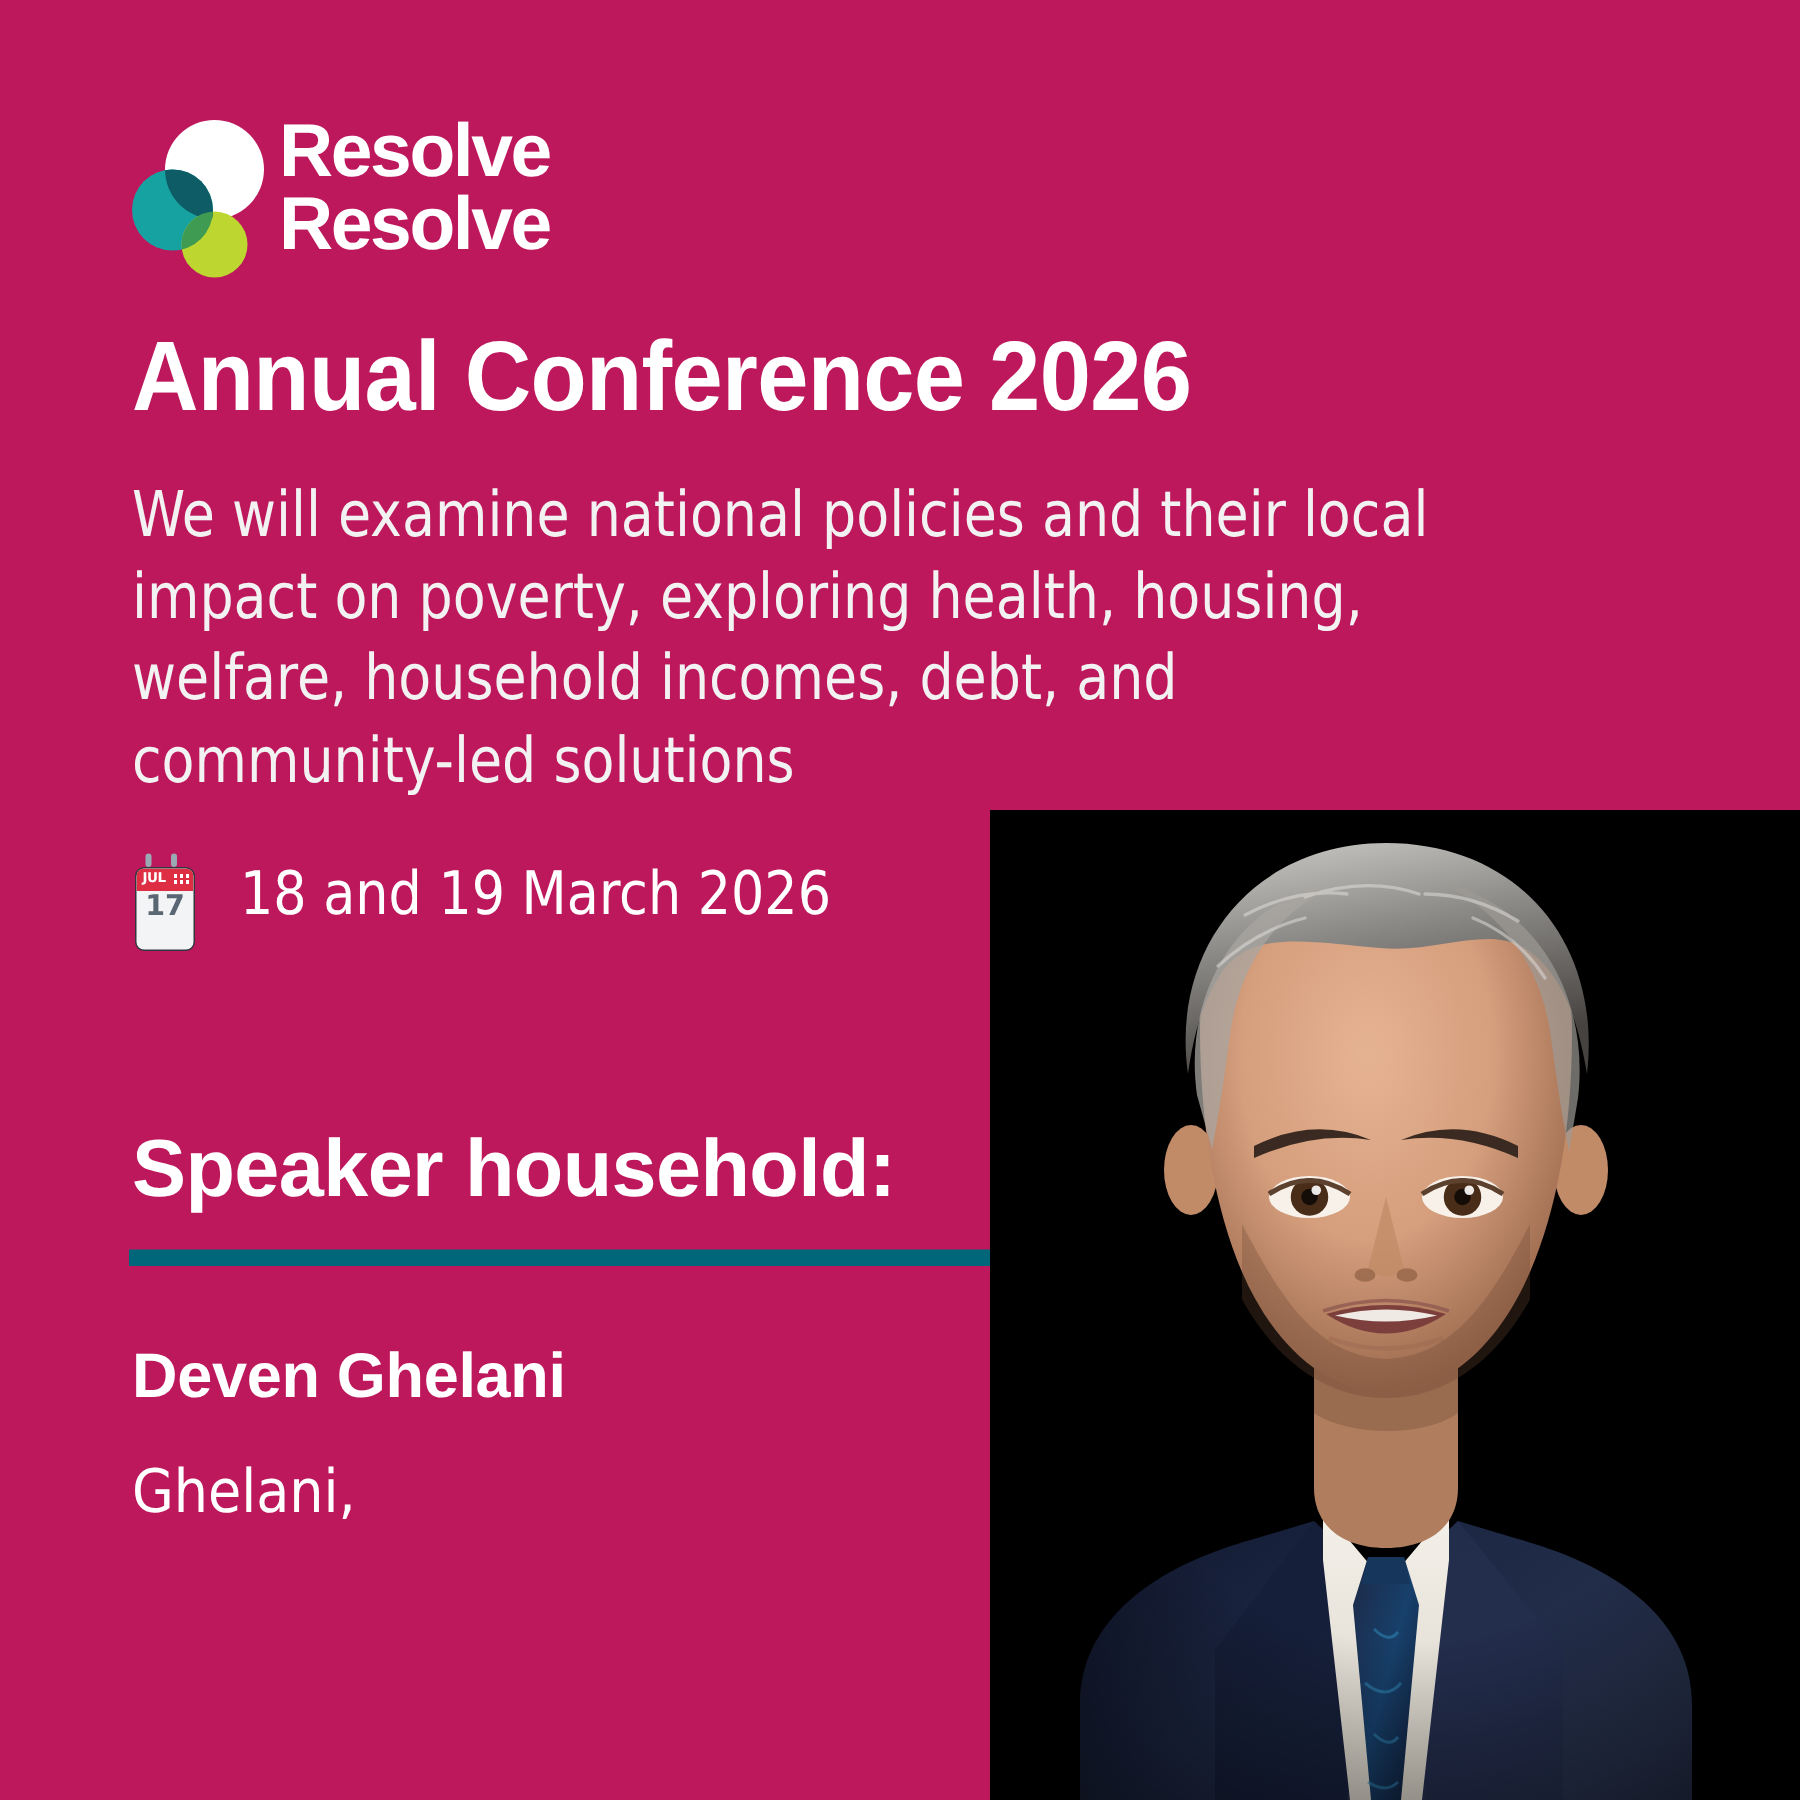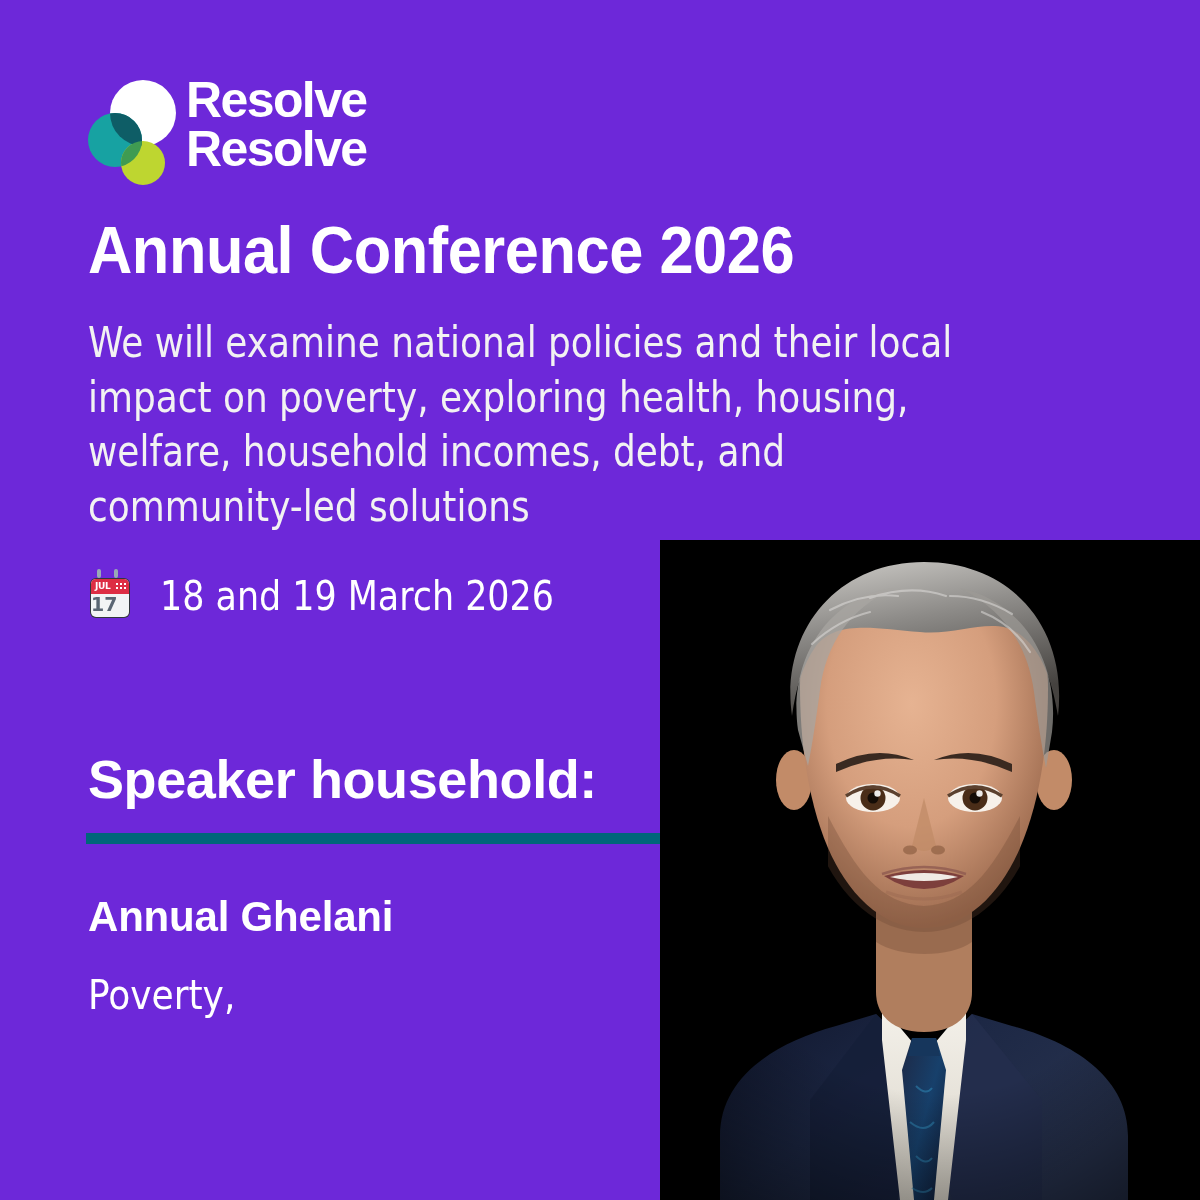--- a/index.html
+++ b/index.html
@@ -9,21 +9,21 @@
   }
   body {
     font-family: "Liberation Sans", sans-serif;
     -webkit-font-smoothing: antialiased;
   }
 
   .poster {
     position: relative;
     width: 1200px;
     height: 1200px;
-    background: #6d28d9;
+    background: #be185d;
     overflow: hidden;
   }
 
   
   .photo-layer {
     position: absolute;
     left: 660px;
     top: 540px;
     width: 560px;
     height: 660px;
@@ -131,21 +131,21 @@
     transform: scaleX(0.97);
     transform-origin: left center;
   }
 
   
   .cal {
     position: absolute;
     left: 3px;
     top: 6px;
     width: 38px;
-    height: 38px;
+    height: 54px;
     border-radius: 5px;
     background: #f2f4f5;
     box-shadow: 0 0 0 1px #31373d;
     overflow: hidden;
   }
   .cal-top {
     position: absolute;
     left: 0; top: 0;
     width: 100%;
     height: 15px;
@@ -172,21 +172,21 @@
       radial-gradient(circle, #fff 45%, transparent 46%),
       radial-gradient(circle, #fff 45%, transparent 46%);
     background-size: 4px 4px;
     background-repeat: no-repeat;
     background-position: 0 0, 4px 0, 8px 0, 0 4px, 4px 4px, 8px 4px;
   }
   .cal-day {
     position: absolute;
     left: 0; top: 14px;
     width: 100%;
-    text-align: left;
+    text-align: center;
     font-size: 19px;
     font-weight: 700;
     color: #5a6673;
     font-family: "DejaVu Sans", sans-serif;
   }
   .cal-ring {
     position: absolute;
     width: 4px; height: 9px;
     background: #99aab5;
     border-radius: 2px;
@@ -432,20 +432,20 @@
           </span>
         </span>
         <span class="meta-text">18 and 19 March 2026</span>
       </div>
 
 
     </div>
 
     <h2 class="spotlight">Speaker household:</h2>
 
-    <h3 class="speaker-name">Annual Ghelani</h3>
+    <h3 class="speaker-name">Deven Ghelani</h3>
 
     <p class="speaker-role">
-      <span class="ln">Poverty,</span>
+      <span class="ln">Ghelani,</span>
     </p>
 
   </div>
 </div>
 
 </body></html>

